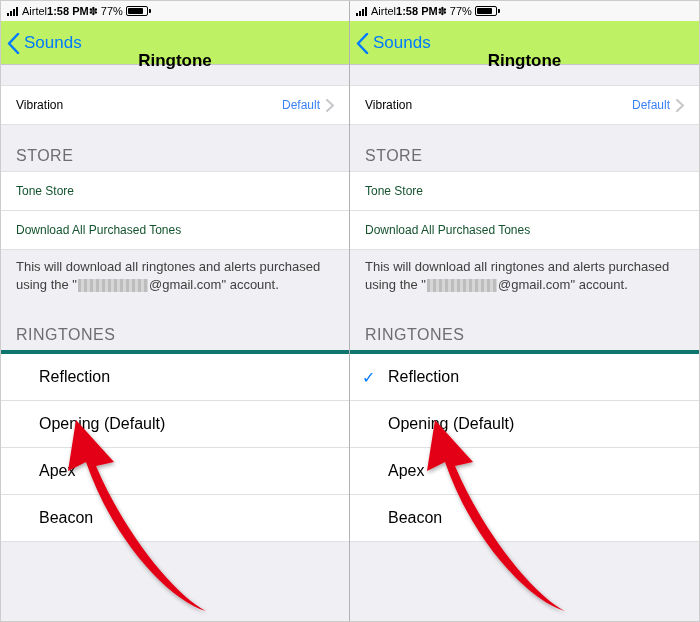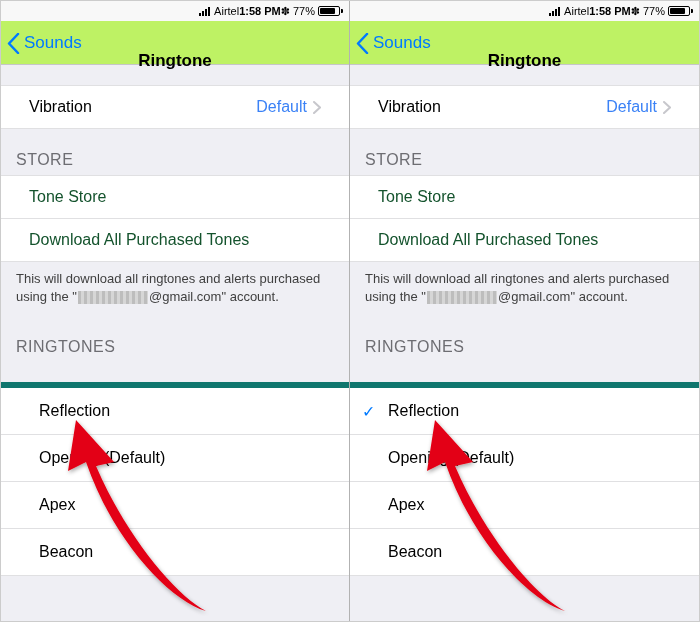--- a/index.html
+++ b/index.html
@@ -17,21 +17,21 @@
       background: #efeff4;
       position: relative;
       overflow: hidden;
     }
     .panel.left { border-right: 1px solid #b2b2b2; }
     .statusbar {
       height: 20px;
       background: #f8f8f8;
       display: flex;
       align-items: center;
-      justify-content: flex-end;
+      justify-content: flex-start;
       padding: 0 6px;
       font-size: 11px;
       color: #000;
     }
     .status-left { display: flex; align-items: center; gap: 4px; }
     .status-right { display: flex; align-items: center; gap: 3px; }
     .signal-bars { display: flex; align-items: flex-end; gap: 1px; height: 10px; }
     .signal-bars span { width: 2px; background: #000; display: inline-block; }
     .signal-bars span:nth-child(1){height:3px}
     .signal-bars span:nth-child(2){height:5px}
@@ -51,40 +51,40 @@
       position: relative;
     }
     .nav-title { font-size: 17px; font-weight: 600; color:#000;margin-top:36px; }
     .nav-back {
       position: absolute; left: 6px; top: 0; height:44px;
       display: flex; align-items: center; color: #007aff; font-size: 17px; cursor:pointer;
     }
     .nav-back svg { width:13px; height:21px; margin-right:4px; }
     .row {
       background:#fff; display:flex; align-items:center; justify-content:space-between;
-      padding: 12px 28px; font-size:16px; color:#000;
+      padding: 12px 15px; font-size:12px; color:#000;
       border-bottom: 1px solid #e0e0e2;
     }
     .row.first { border-top: 1px solid #e0e0e2; }
     .row .value { color:#3b82f6; display:flex; align-items:center; gap:6px;}
     .chevron { color:#c7c7cc; }
     .section-header {
       font-size: 16px; color:#6d6d72; padding: 22px 15px 6px; text-transform: uppercase; letter-spacing:0.5px;
     }
     .section-footer {
       font-size: 13px; color:#404040; padding: 8px 15px 10px; line-height:1.4;
     }
     .link-row .label { color:#14532d; }
     .spacer-top { height: 20px; }
     .ringtone-row {
       background:#fff; display:flex; align-items:center;
       padding: 14px 15px 14px 38px; font-size:16px; color:#000;
       border-bottom: 1px solid #e0e0e2; position:relative;
     }
-    .ringtone-row:first-of-type { border-top:6px solid #0f766e;margin-top:20px; }
+    .ringtone-row:first-of-type { border-top:4px solid #0f766e; }
     .check { position:absolute; left:12px; color:#007aff; font-size:16px; }
     .blur {
       display:inline-block; width:70px; height:13px;
       background: repeating-linear-gradient(90deg,#bdbdbd 0 3px,#d6d6d6 3px 6px);
       vertical-align: middle; margin:0 1px;
     }
     .arrow-overlay {
       position:absolute; pointer-events:none;
     }
   </style>

